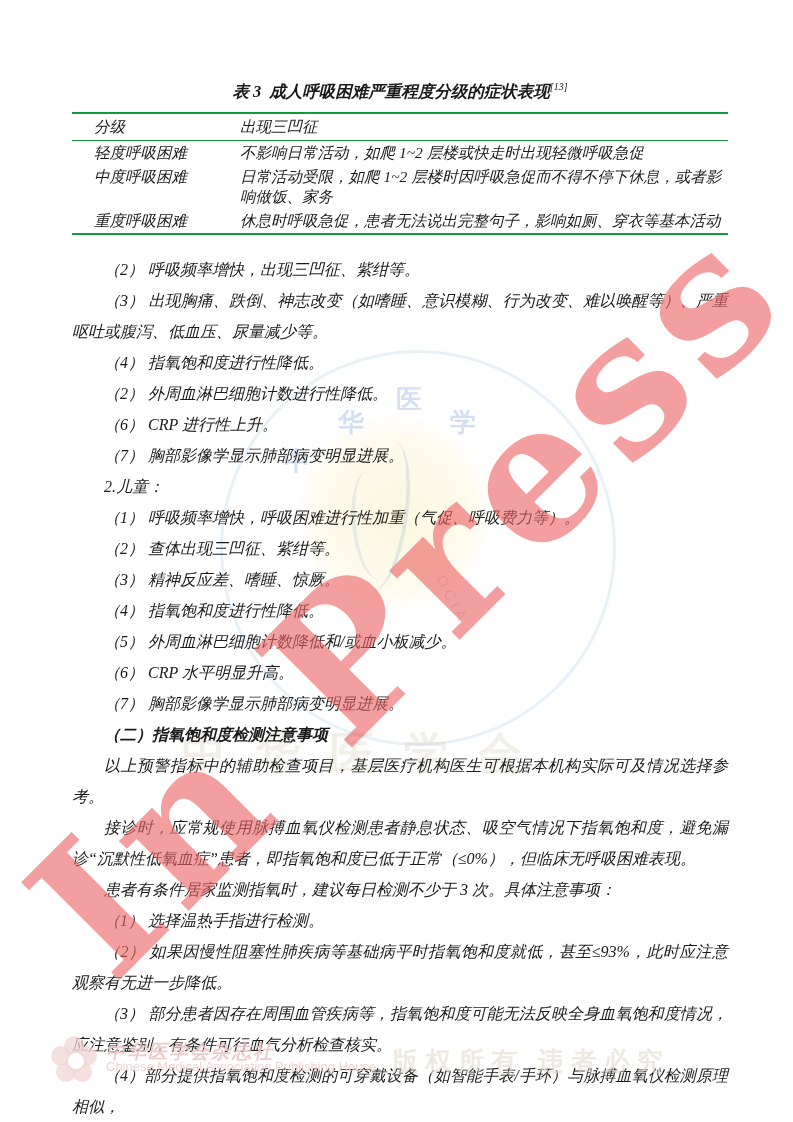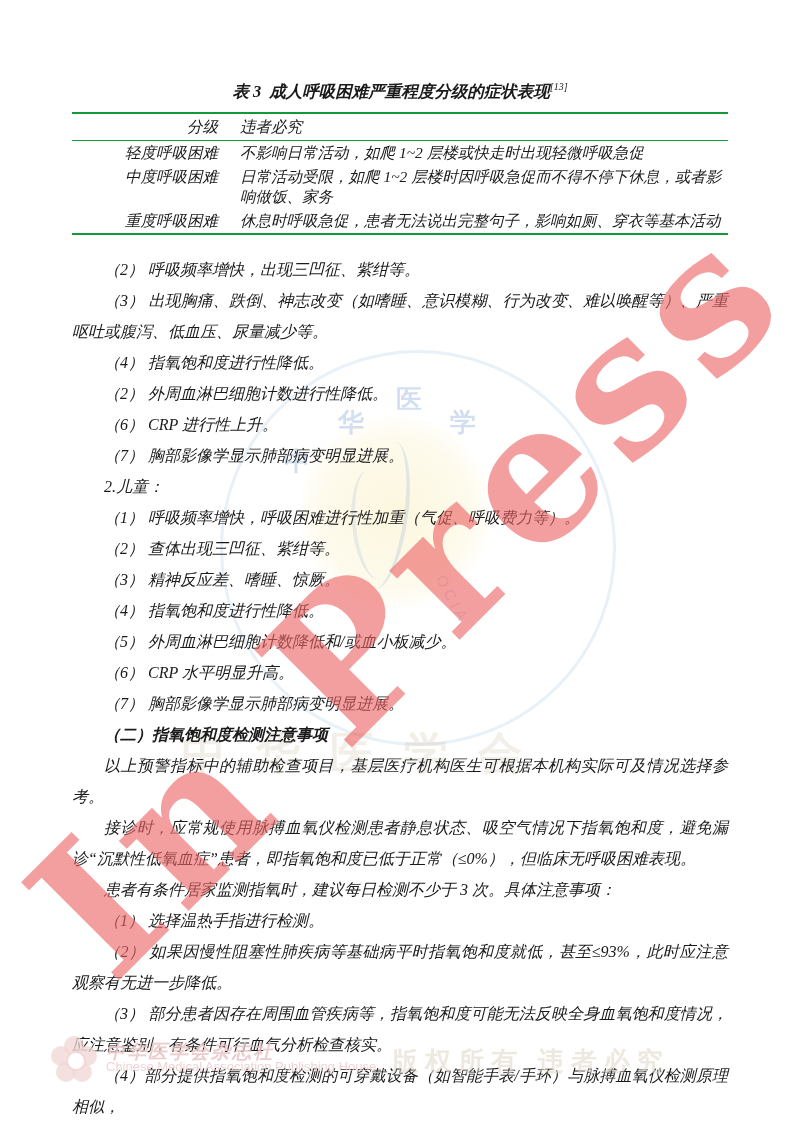--- a/index.html
+++ b/index.html
@@ -55,21 +55,21 @@
     width:100%;border-collapse:collapse;
     border-top:2.5px solid var(--accent,#12993B);
     border-bottom:2.5px solid var(--accent,#12993B);
     font-size:15.5px;line-height:20px;
   }
   table.sym th{
     font-weight:400;text-align:left;padding:3px 0 3px 22px;
     border-bottom:1.5px solid var(--accent,#12993B);
   }
   table.sym td{vertical-align:top;text-align:left;padding:2px 0 2px 22px;}
-  table.sym th:first-child, table.sym td:first-child{width:124px;padding-right:0;text-align:right;}
+  table.sym th:first-child, table.sym td:first-child{width:124px;padding-right:0;}
   .bodytext{margin-top:19px;}
   p.ln{
     margin:0;font-size:16px;line-height:31px;
     text-indent:2em;text-align:justify;
   }
   p.ln.bold{font-weight:700;}
   
   .watermark{
     position:absolute;left:408px;top:598px;z-index:3;pointer-events:none;
     transform:translate(-50%,-50%) rotate(-45deg);
@@ -125,21 +125,21 @@
   <div class="content">
 
     <div class="tbl-title">
       <span class="pfx">表 3</span><span>成人呼吸困难严重程度分级的症状表现</span><sup>[13]</sup>
     </div>
 
     <table class="sym">
       <thead>
         <tr>
           <th>分级</th>
-          <th>违者必究</th>
+          <th>出现三凹征</th>
         </tr>
       </thead>
       <tbody>
         <tr>
           <td>轻度呼吸困难</td>
           <td>不影响日常活动，如爬 1~2 层楼或快走时出现轻微呼吸急促</td>
         </tr>
         <tr>
           <td>中度呼吸困难</td>
           <td>日常活动受限，如爬 1~2 层楼时因呼吸急促而不得不停下休息，或者影响做饭、家务</td>

